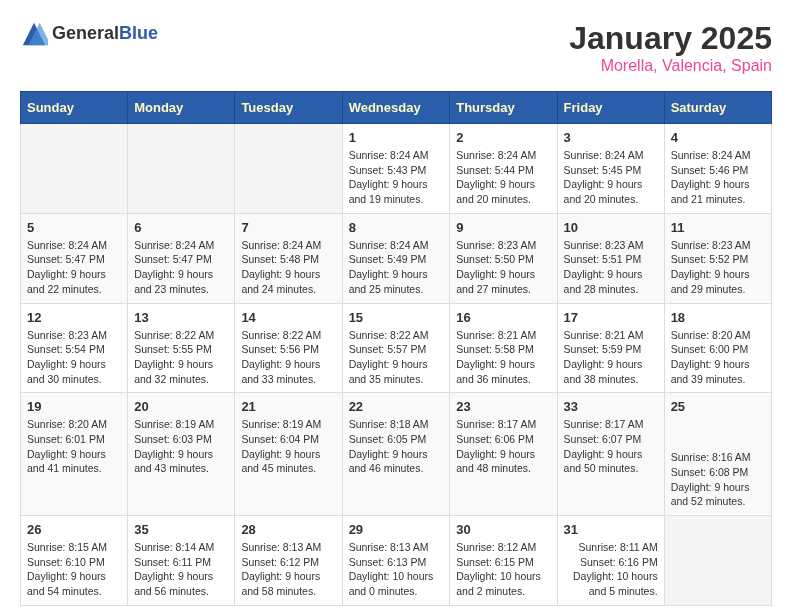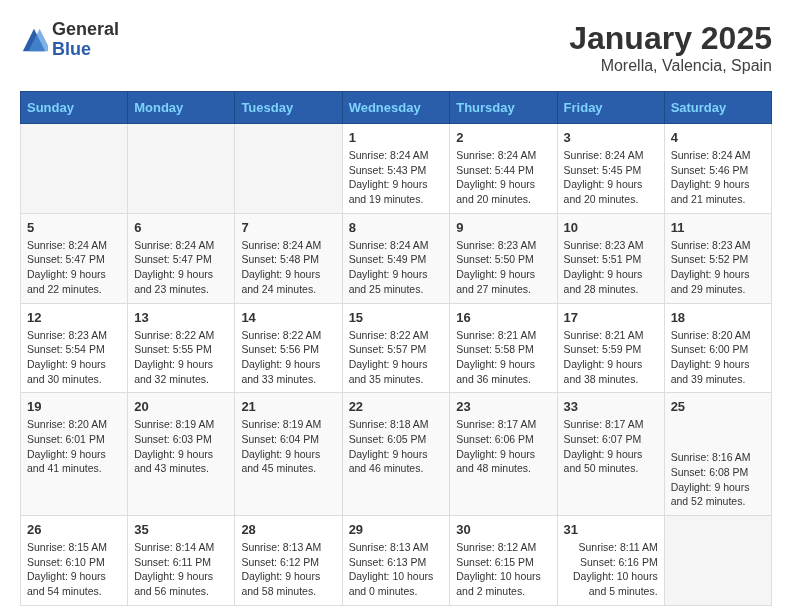--- a/index.html
+++ b/index.html
@@ -15,21 +15,21 @@
       justify-content: space-between;
       align-items: flex-start;
       margin-bottom: 16px;
     }
     .logo {
       display: flex;
       align-items: center;
     }
     .logo-text {
       display: flex;
-      flex-direction: column;
+      flex-direction: row;
       line-height: 1.1;
     }
     .logo-general {
       font-size: 18px;
       font-weight: bold;
       color: #333;
     }
     .logo-blue {
       font-size: 18px;
       font-weight: bold;
@@ -44,30 +44,30 @@
       text-align: right;
     }
     .month-title {
       font-size: 32px;
       font-weight: bold;
       color: #333;
       margin-left: 32px;
     }
     .location {
       font-size: 16px;
-      color: #404040;
+      color: #ec4899;
     }
     .calendar {
       width: 100%;
       border-collapse: collapse;
       border: 1px solid #ccc;
     }
     .calendar thead tr th {
       background-color: #2a5daa;
-      color: #7dd3fc;
+      color: #fef9c3;
       font-size: 13px;
       font-weight: bold;
       padding: 8px 6px;
       text-align: left;
       border: 1px solid #1e4a8a;
     }
     .calendar tbody tr td {
       vertical-align: top;
       padding: 6px;
       border: 1px solid #ddd;

